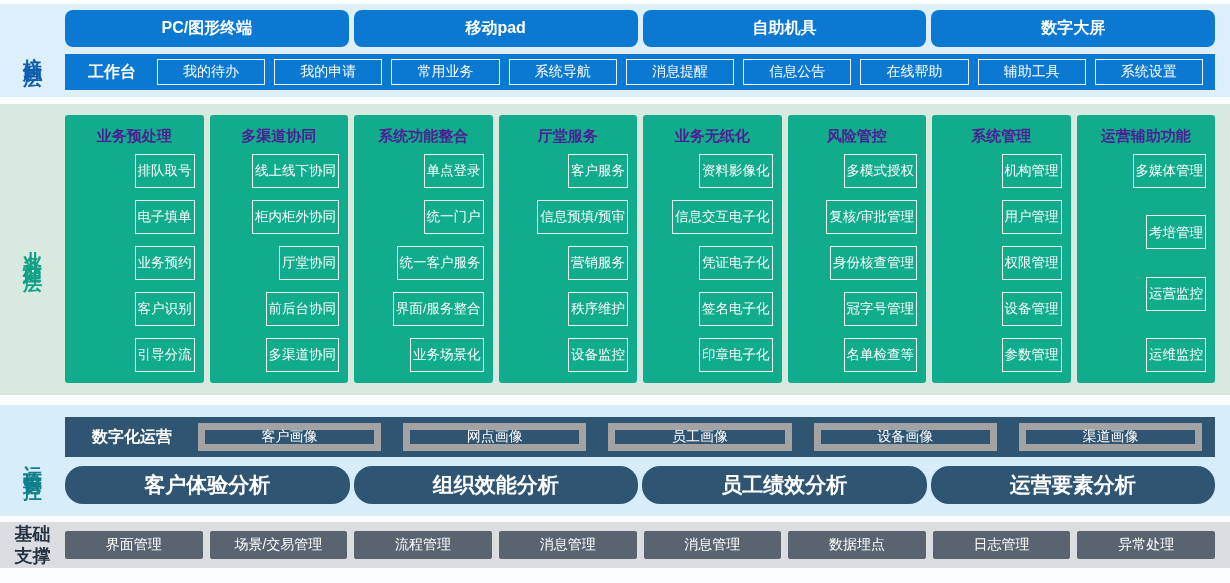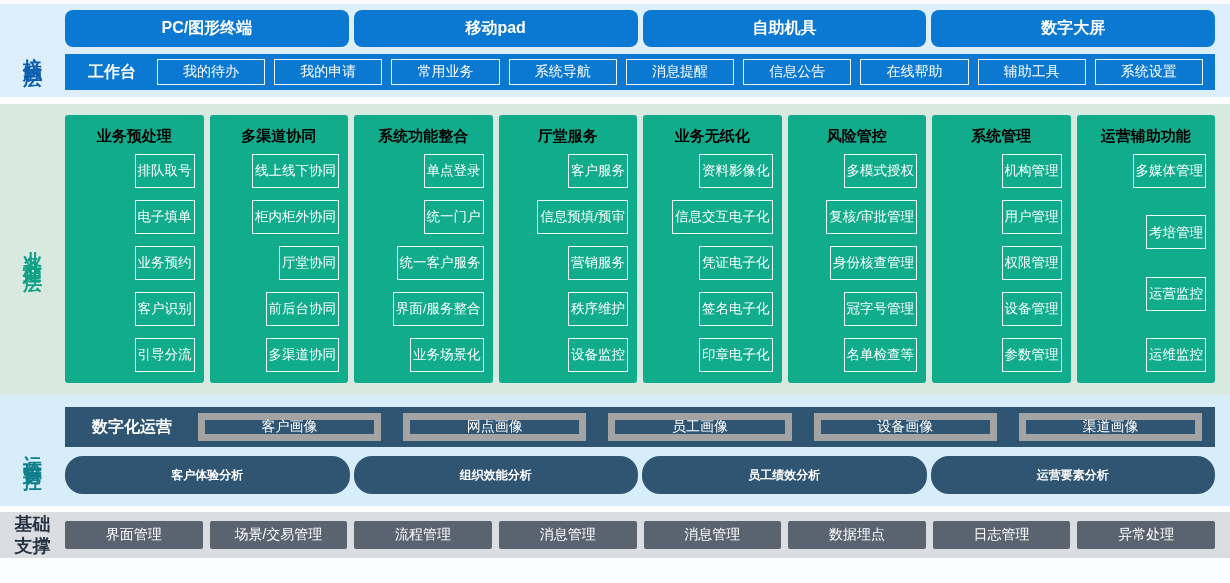--- a/index.html
+++ b/index.html
@@ -10,21 +10,21 @@
     position: relative;
     width: 1230px;
     height: 583px;
     background: #fbfdfe;
     overflow: hidden;
   }
 
   .layer { display: flex; width: 100%; }
   .l1 { margin-top: 4px; height: 93px; background: #ddeffa; }
   .l2 { margin-top: 7px; height: 291px; background: #d8e9e0; }
-  .l3 { margin-top: 0; height: 111px; background: #d7edfa; }
+  .l3 { margin-top: 10px; height: 111px; background: #d7edfa; }
   .l4 { margin-top: 6px; height: 46px;  background: #dbdde1; }
 
   .label-col {
     width: 65px;
     flex: 0 0 65px;
     display: flex;
     align-items: center;
     justify-content: center;
   }
   .v-label {
@@ -87,21 +87,21 @@
   .columns { flex: 1; padding: 11px 15px 12px 0; display: flex; gap: 6px; }
   .biz-col {
     flex: 1;
     background: #11ac8c;
     border-radius: 3px;
     padding: 7px 9px 11px 9px;
     display: flex;
     flex-direction: column;
   }
   .biz-title {
-    color: #000000; font-weight: bold; font-size: 15px;
+    color: #4c1d95; font-weight: bold; font-size: 15px;
     text-align: center;
     height: 28px;
     display: flex; align-items: center; justify-content: center;
     white-space: nowrap;
   }
   .biz-items {
     flex: 1;
     display: flex; flex-direction: column;
     justify-content: space-between;
     padding-top: 4px;
@@ -141,21 +141,21 @@
     color: #fff;
     font-size: 14px;
     display: flex; align-items: center; justify-content: center;
     white-space: nowrap;
   }
   .analysis-row { margin-top: 9px; display: flex; gap: 4px; height: 38px; }
   .analysis-item {
     flex: 1;
     background: #2f5573;
     border-radius: 18px;
-    color: #fff; font-weight: bold; font-size: 12px;
+    color: #fff; font-weight: bold; font-size: 21px;
     display: flex; align-items: center; justify-content: center;
   }
 
   
   .foundation-row { flex: 1; padding: 9px 15px 9px 0; display: flex; gap: 7px; }
   .fnd-item {
     flex: 1;
     background: #5a6470;
     border-radius: 2px;
     color: #fff;

